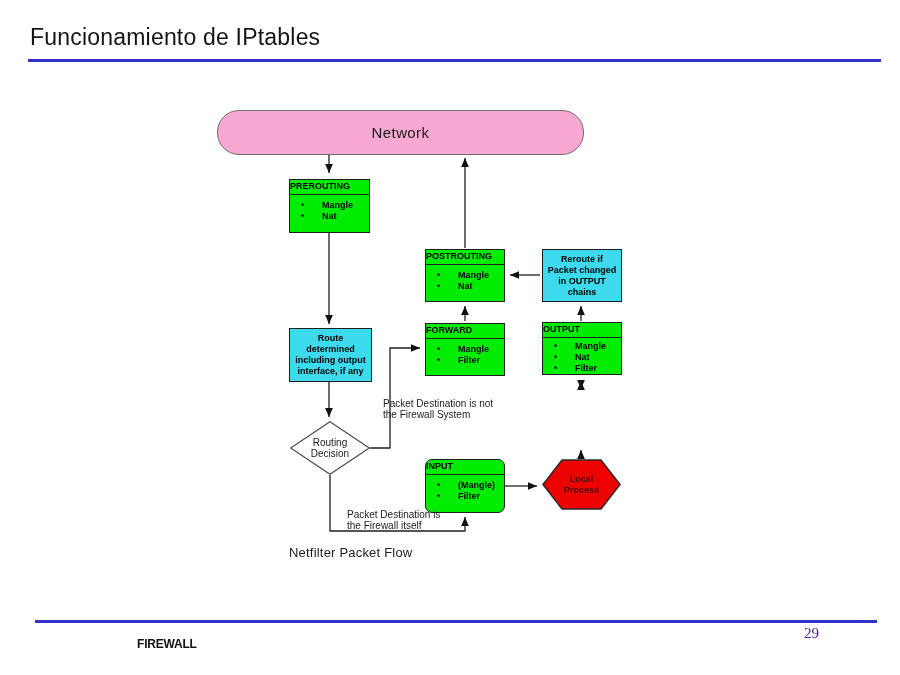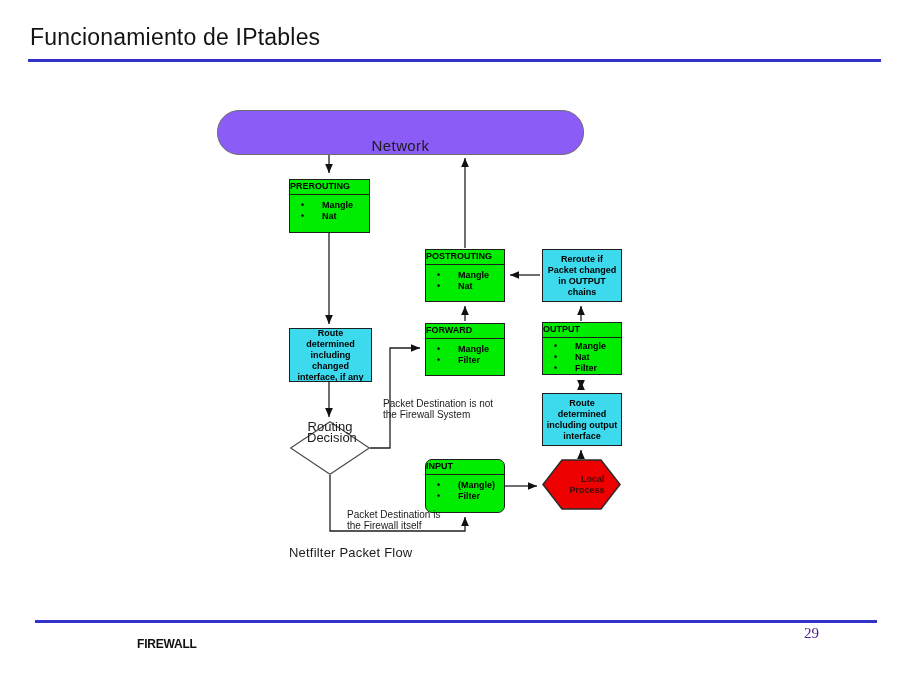--- a/index.html
+++ b/index.html
@@ -12,22 +12,22 @@
   .slide-title{
     position:absolute;left:30px;top:24px;font-size:23px;letter-spacing:.2px;color:#141414;
   }
   .rule{position:absolute;height:3px;background:var(--accent-blue,#3333cc);}
   .rule.top{left:28px;top:59px;width:853px;}
   .rule.bottom{left:35px;top:620px;width:842px;}
 
   
   .network{
     position:absolute;left:217px;top:110px;width:365px;height:43px;
-    border:1px solid #6e6e6e;border-radius:22px;background:#8b5cf6;
-    display:flex;align-items:flex-end;justify-content:center;
+    border:1px solid #6e6e6e;border-radius:22px;background:#f9a8d4;
+    display:flex;align-items:center;justify-content:center;
     font-size:15px;color:#1c1c1c;letter-spacing:.4px;
   }
 
   
   .chain{
     position:absolute;background:var(--chain-green,#00ec00);
     border:1.4px solid #1f1f1f;box-sizing:border-box;
   }
   .chain-title{
     height:14px;line-height:13px;border-bottom:1.4px solid #1f1f1f;
@@ -45,34 +45,34 @@
     display:flex;align-items:center;justify-content:center;text-align:center;
     font-size:9px;font-weight:bold;line-height:11px;
   }
   .route .inner{width:72px;}
 
   
   .diamond{position:absolute;left:290px;top:421px;width:80px;height:54px;}
   .diamond svg{position:absolute;left:0;top:0;}
   .diamond .label{
     position:absolute;left:0;top:0;width:100%;height:100%;
-    display:flex;justify-content:center;text-align:center;
-    font-size:13px;line-height:11px;color:#1c1c1c;
+    display:flex;align-items:center;justify-content:center;text-align:center;
+    font-size:10px;line-height:11px;color:#1c1c1c;
   }
   .diamond .label .inner{width:46px;}
 
   
   .hexagon{position:absolute;left:542px;top:459px;width:79px;height:51px;}
   .hexagon svg{position:absolute;left:0;top:0;}
   .hexagon .label{
     position:absolute;left:0;top:0;width:100%;height:100%;
     display:flex;align-items:center;justify-content:center;text-align:center;
     font-size:9px;font-weight:bold;line-height:11px;color:#3c0c0c;
   }
-  .hexagon .label .inner{width:46px;text-align:right;}
+  .hexagon .label .inner{width:46px;}
 
   
   .annotation{
     position:absolute;text-align:left;font-size:10px;line-height:11px;color:#1c1c1c;
   }
   .annotation.not-firewall{left:383px;top:398px;width:122px;}
   .annotation.is-firewall{left:347px;top:509px;width:104px;}
 
   .caption{position:absolute;left:289px;top:545px;font-size:13px;color:#1c1c1c;letter-spacing:.2px;}
 
@@ -175,26 +175,23 @@
           <span>Nat</span>
         </li>
       <li>
           <span class="dot"></span>
           <span>Filter</span>
         </li>
     </ul>
   </div>
 
   <div class="route" style="left:289px;top:328px;width:83px;height:54px;">
-    <div class="inner">Route determined including changed interface, if any</div>
-  </div>
-
-  <div class="route" style="left:542px;top:393px;width:80px;height:53px;">
-    <div class="inner">Route determined including output interface</div>
-  </div>
+    <div class="inner">Route determined including output interface, if any</div>
+  </div>
+
 
   <div class="diamond">
     <svg width="80" height="54" viewBox="0 0 80 54">
       <polygon points="40,0.7 79.3,27 40,53.3 0.7,27" fill="#ffffff" stroke="#4a4a4a" stroke-width="1.1"></polygon>
     </svg>
     <div class="label">
         <div class="inner">Routing Decision</div>
       </div>
   </div>
 

